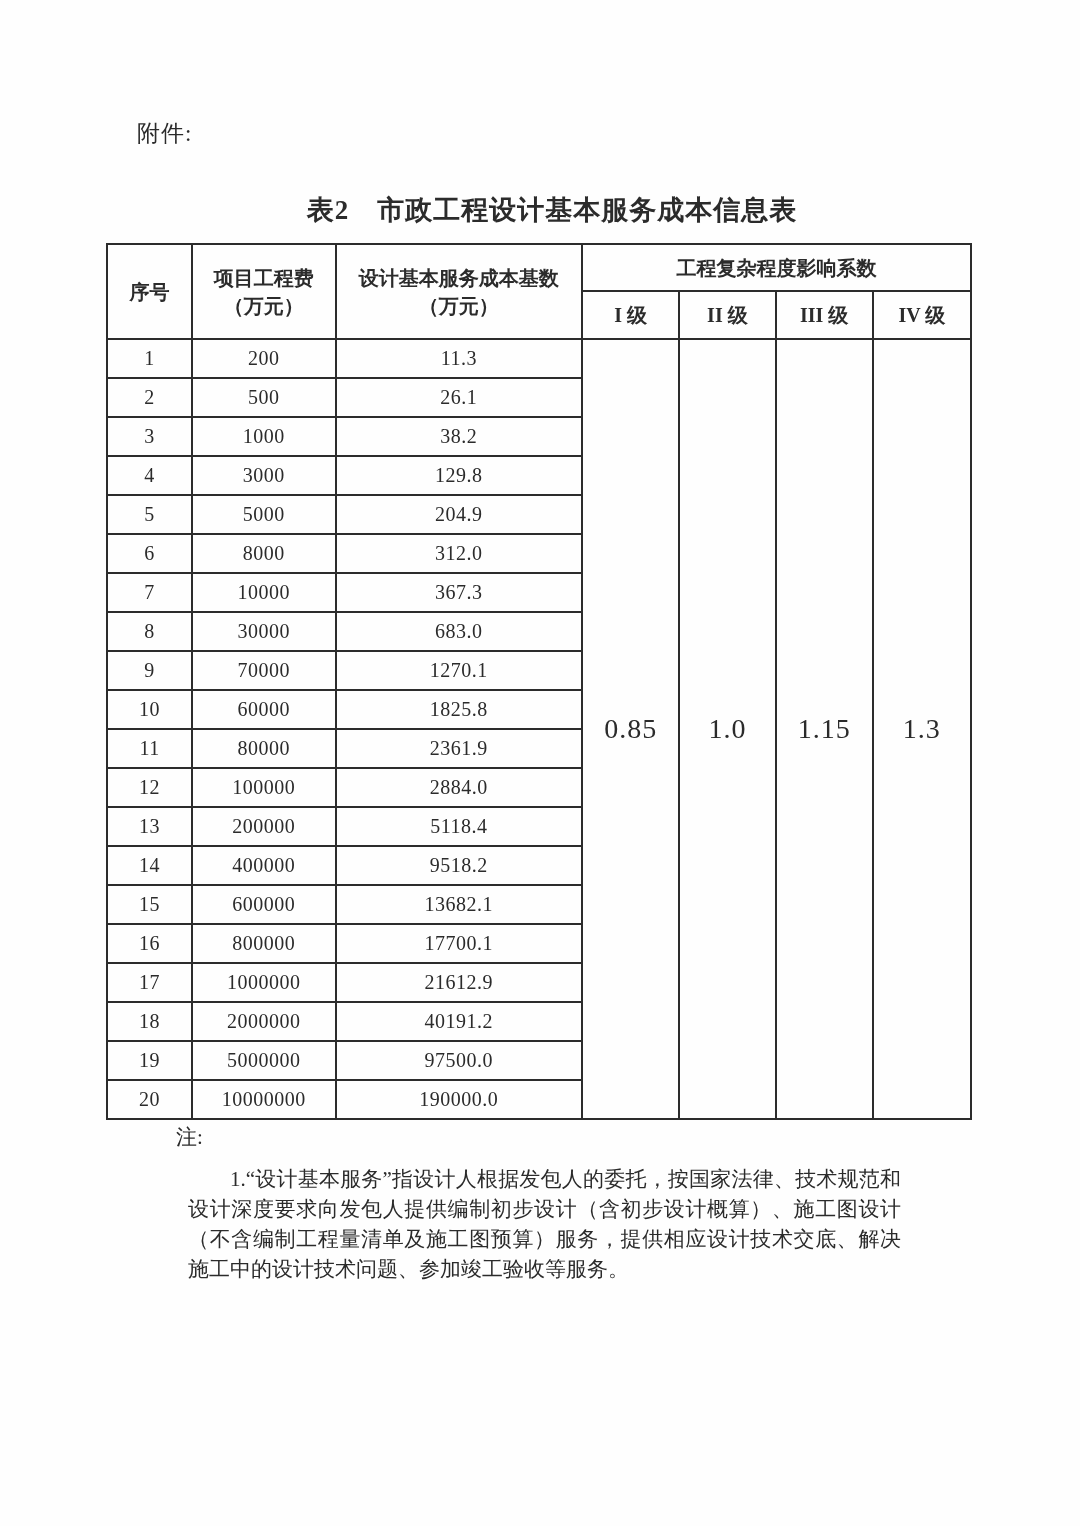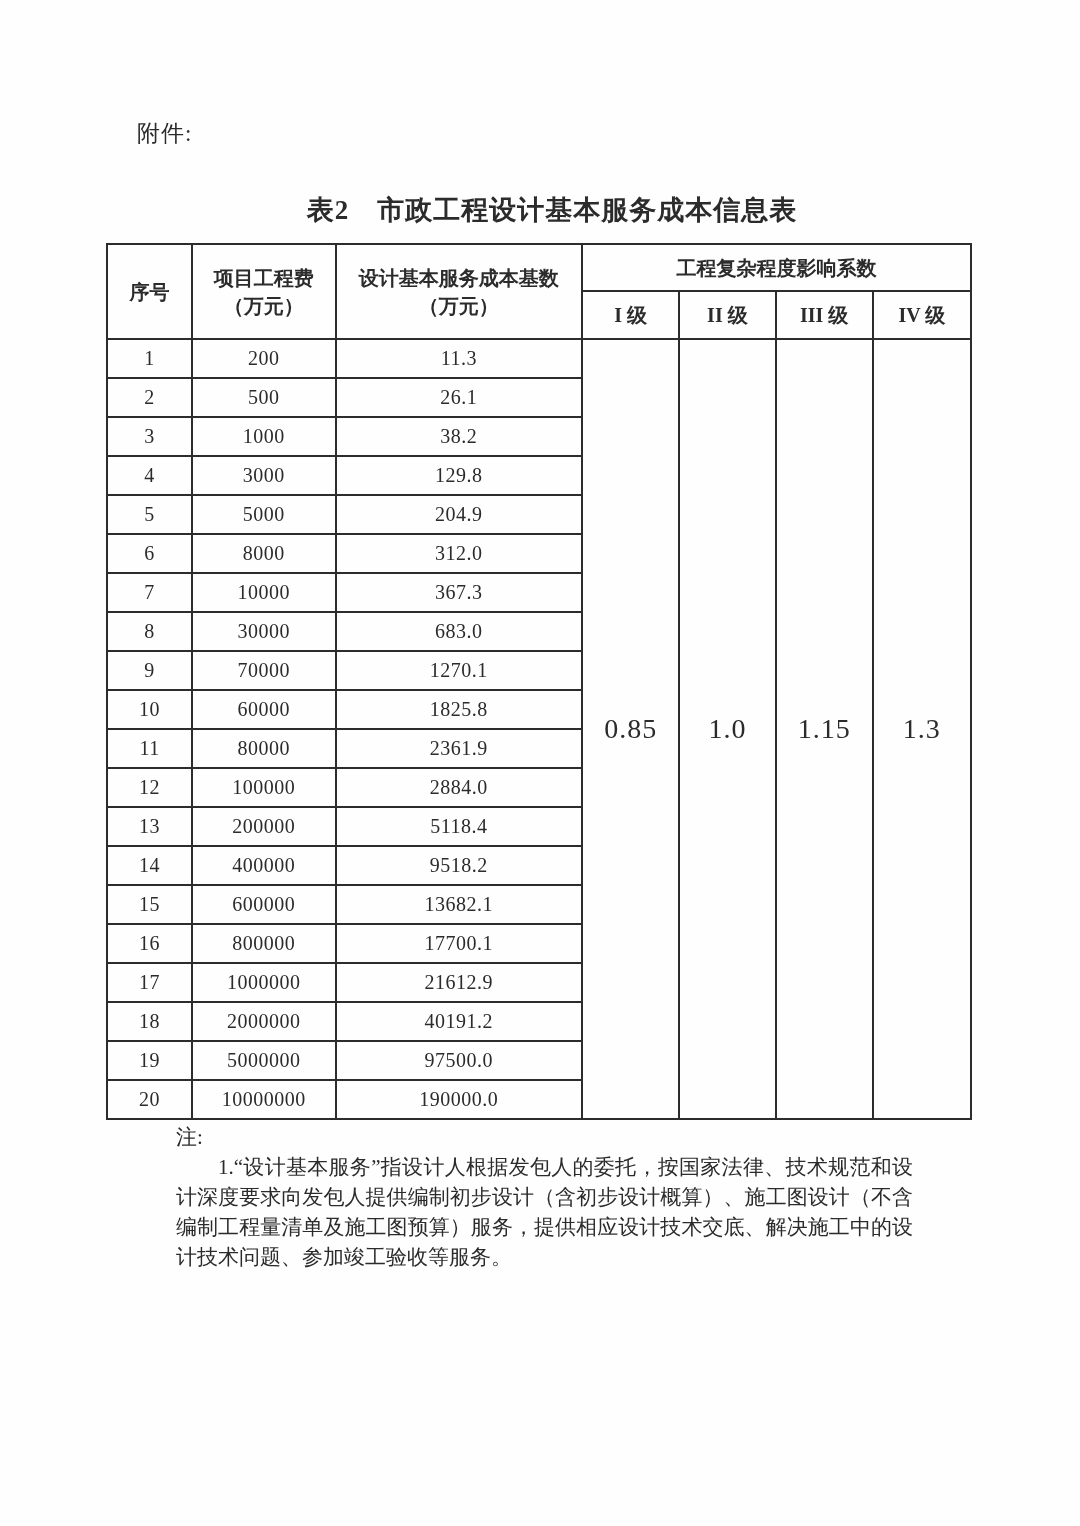--- a/index.html
+++ b/index.html
@@ -77,21 +77,21 @@
     width: 737px;
     font-size: 21px;
     line-height: 30px;
     text-align: justify;
   }
   .notes .note-label {
     margin: 0;
     text-indent: 0;
   }
   .notes p.note-item {
-    margin: 0;
+    margin: 12px;
     text-indent: 2em;
   }
 </style>
 </head>
 <body>
 
 <div class="page">
 
   <div class="attachment-label">附件:</div>
 

